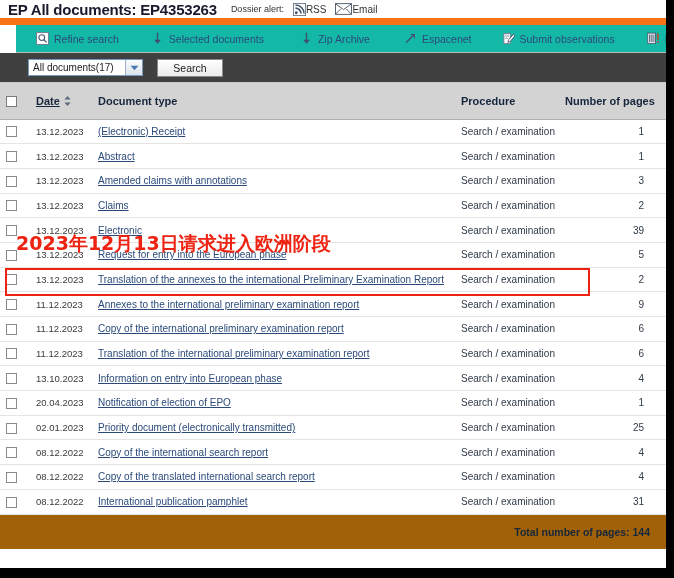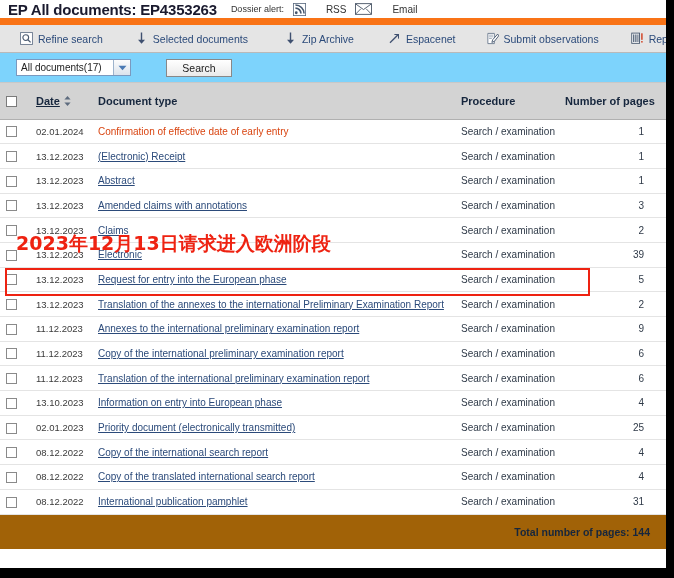--- a/index.html
+++ b/index.html
@@ -40,37 +40,38 @@
   .alert-label {
     margin-left: 14px;
     font-size: 9px;
     color: #333333;
     white-space: nowrap;
   }
   .alert-item {
     margin-left: 9px;
     display: flex;
     align-items: center;
-    gap: 20px;
+    gap: 0;
     font-size: 10px;
     color: #333333;
     cursor: pointer;
     white-space: nowrap;
   }
   .icon-rss { width: 13px; height: 13px; display:block; }
   .icon-mail { width: 17px; height: 12px; display:block; }
 
   
   .toolbar {
     height: 28px;
     display: flex;
     align-items: center;
-    background: #e5e5e5;
+    background: #14b8a6;
     border-bottom: 1px solid #b9b9b9;
     padding-left: 6px;
+    margin-left: 16px;
   }
   .tb-item {
     display: flex;
     align-items: center;
     gap: 5px;
     font-size: 10.5px;
     color: #2b4a7a;
     cursor: pointer;
     white-space: nowrap;
     padding: 0 6px;
@@ -84,26 +85,26 @@
   .tb-sp-1 { margin-left: 8px; }
   .tb-sp-2 { margin-left: 20px; }
   .tb-sp-3 { margin-left: 24px; }
   .tb-sp-4 { margin-left: 22px; }
   .tb-sp-5 { margin-left: 18px; align-items: flex-end; }
   .tb-sp-6 { margin-left: 20px; }
 
   
   .searchbar {
     height: 30px;
-    background: #7dd3fc;
+    background: #404040;
     border-bottom: 1px solid #c8c8c8;
     display: flex;
     align-items: center;
-    padding-left: 16px;
-    gap: 35px;
+    padding-left: 28px;
+    gap: 14px;
   }
   .select-box {
     position: relative;
     width: 115px; height: 17px;
     border: 1px solid #7a99bf;
     background: #ffffff;
     display: flex; align-items: center;
     font-size: 10px; color: #222222;
     padding-left: 4px;
     cursor: pointer;
@@ -368,27 +369,20 @@
           </span>
         </th>
         <th>Document type</th>
         <th>Procedure</th>
         <th class="right">Number of pages</th>
       </tr>
     </thead>
     <tbody id="tbody">
         <tr>
           <td><span class="chk"></span></td>
-          <td class="date">02.01.2024</td>
-          <td><span class="doclink alert">Confirmation of effective date of early entry</span></td>
-          <td class="proc">Search / examination</td>
-          <td class="num">1</td>
-        </tr>
-        <tr>
-          <td><span class="chk"></span></td>
           <td class="date">13.12.2023</td>
           <td><span class="doclink">(Electronic) Receipt</span></td>
           <td class="proc">Search / examination</td>
           <td class="num">1</td>
         </tr>
         <tr>
           <td><span class="chk"></span></td>
           <td class="date">13.12.2023</td>
           <td><span class="doclink">Abstract</span></td>
           <td class="proc">Search / examination</td>
@@ -449,20 +443,27 @@
           <td><span class="doclink">Translation of the international preliminary examination report</span></td>
           <td class="proc">Search / examination</td>
           <td class="num">6</td>
         </tr>
         <tr>
           <td><span class="chk"></span></td>
           <td class="date">13.10.2023</td>
           <td><span class="doclink">Information on entry into European phase</span></td>
           <td class="proc">Search / examination</td>
           <td class="num">4</td>
+        </tr>
+        <tr>
+          <td><span class="chk"></span></td>
+          <td class="date">20.04.2023</td>
+          <td><span class="doclink">Notification of election of EPO</span></td>
+          <td class="proc">Search / examination</td>
+          <td class="num">1</td>
         </tr>
         <tr>
           <td><span class="chk"></span></td>
           <td class="date">02.01.2023</td>
           <td><span class="doclink">Priority document (electronically transmitted)</span></td>
           <td class="proc">Search / examination</td>
           <td class="num">25</td>
         </tr>
         <tr>
           <td><span class="chk"></span></td>

